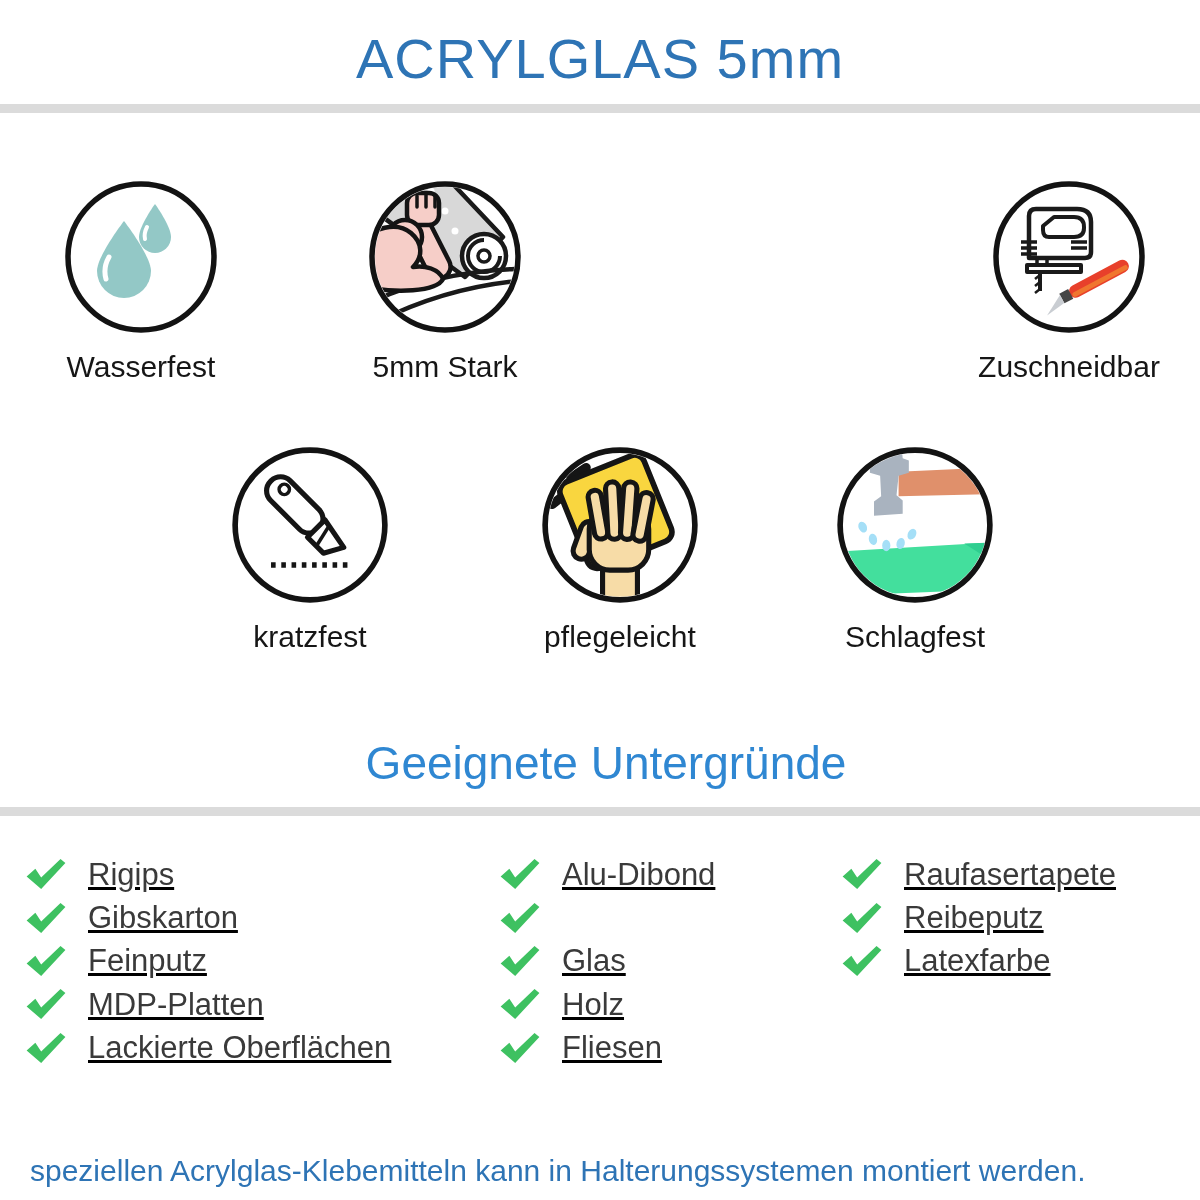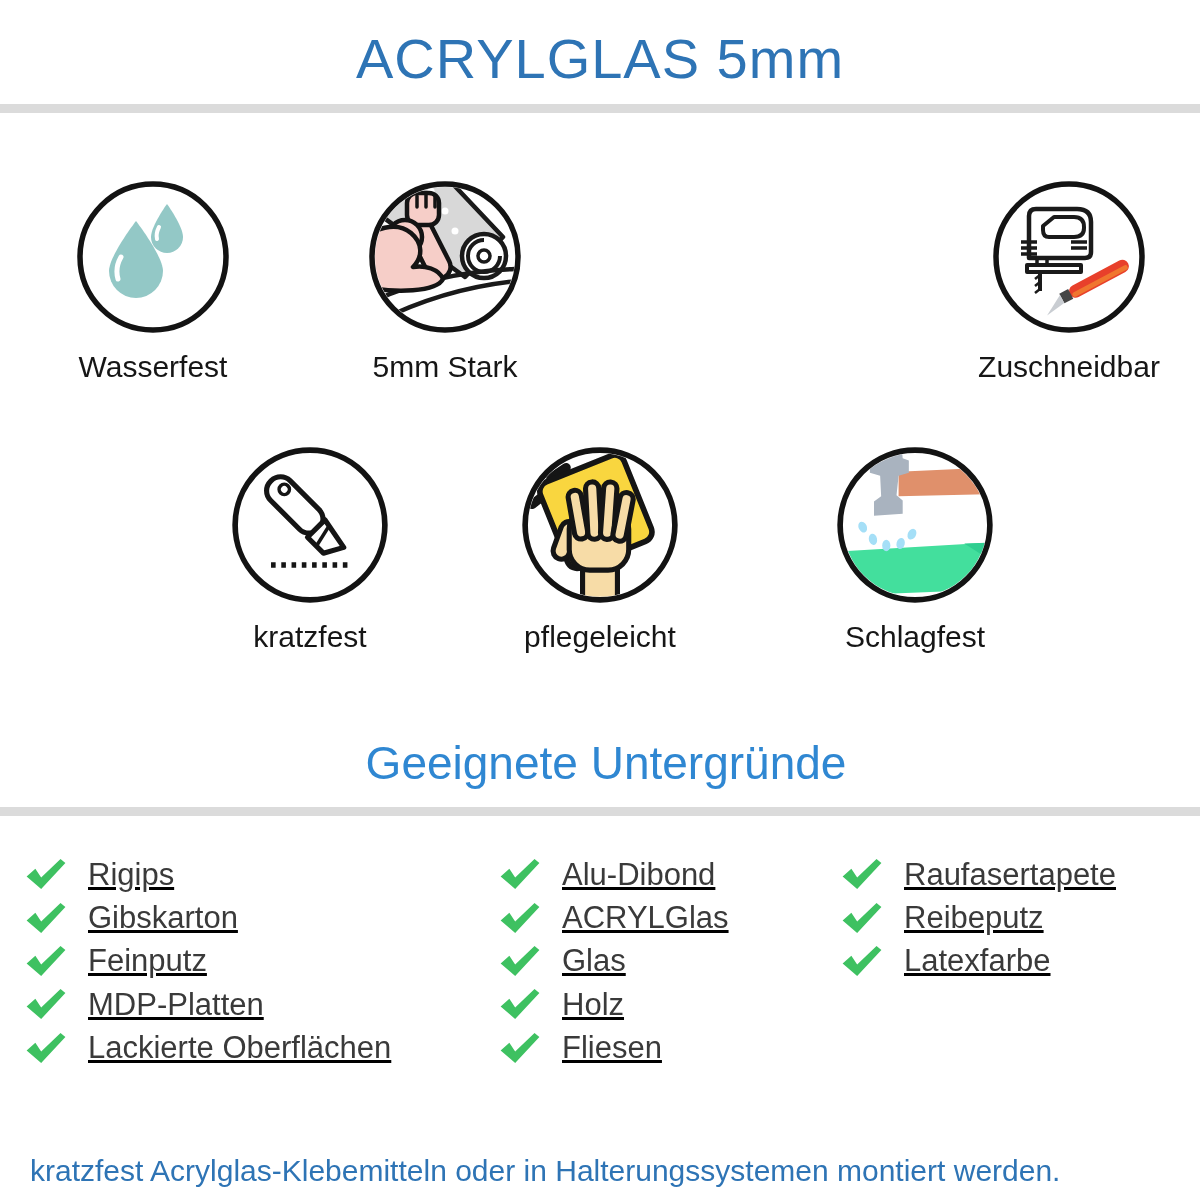--- a/index.html
+++ b/index.html
@@ -8,22 +8,22 @@
   .canvas{position:absolute;inset:0;}
 
   .page-title{position:absolute;top:26px;left:0;right:0;margin:0;text-align:center;
     font-size:56px;font-weight:500;letter-spacing:1px;color:#2E74B5;}
 
   .divider{position:absolute;left:0;right:0;height:9px;background:#DBDBDB;}
   .d1{top:104px;} .d2{top:807px;}
 
   .feature{position:absolute;width:280px;display:flex;flex-direction:column;align-items:center;}
   .row1{top:179px;} .row2{top:445px;}
-  .f1{left:13px;} .f2{left:305px;} .f3{left:610px;} .f4{left:929px;}
-  .f5{left:170px;} .f6{left:460px;} .f7{left:775px;}
+  .f1{left:1px;} .f2{left:305px;} .f3{left:610px;} .f4{left:929px;}
+  .f5{left:170px;} .f6{left:480px;} .f7{left:775px;}
   .feature svg.badge{display:block;}
   .flabel{margin-top:15px;font-size:30px;font-weight:500;color:#161616;white-space:nowrap;}
 
   .section-heading{position:absolute;top:736px;left:0;right:0;margin:0;text-align:center;
     font-size:46px;font-weight:500;color:#2F87D2;padding-left:12px;}
 
   ul.col{position:absolute;top:853px;margin:0;padding:0;list-style:none;text-decoration:underline;}
   .c1{left:24px;} .c2{left:498px;} .c3{left:840px;text-align:right;}
   ul.col li{height:43.4px;display:flex;align-items:center;gap:20px;}
   svg.check{width:44px;height:31px;flex:0 0 auto;}
@@ -219,21 +219,20 @@
     <li>
         <svg class="check">
           <use href="#chk"></use>
         </svg>
         <span class="surface-label">Alu-Dibond</span>
       </li>
     <li>
         <svg class="check">
           <use href="#chk"></use>
         </svg>
-        <span class="surface-label">ACRYLGlas</span>
       </li>
     <li>
         <svg class="check">
           <use href="#chk"></use>
         </svg>
         <span class="surface-label">Glas</span>
       </li>
     <li>
         <svg class="check">
           <use href="#chk"></use>
@@ -264,16 +263,16 @@
     <li>
         <svg class="check">
           <use href="#chk"></use>
         </svg>
         <span class="surface-label">Latexfarbe</span>
       </li>
   </ul>
 
   <p class="footer">
     <br>
-    <span>kratzfest Acrylglas-Klebemitteln oder in Halterungssystemen montiert werden.</span>
+    <span>speziellen Acrylglas-Klebemitteln kann in Halterungssystemen montiert werden.</span>
   </p>
 
 </div>
 
 </body></html>

